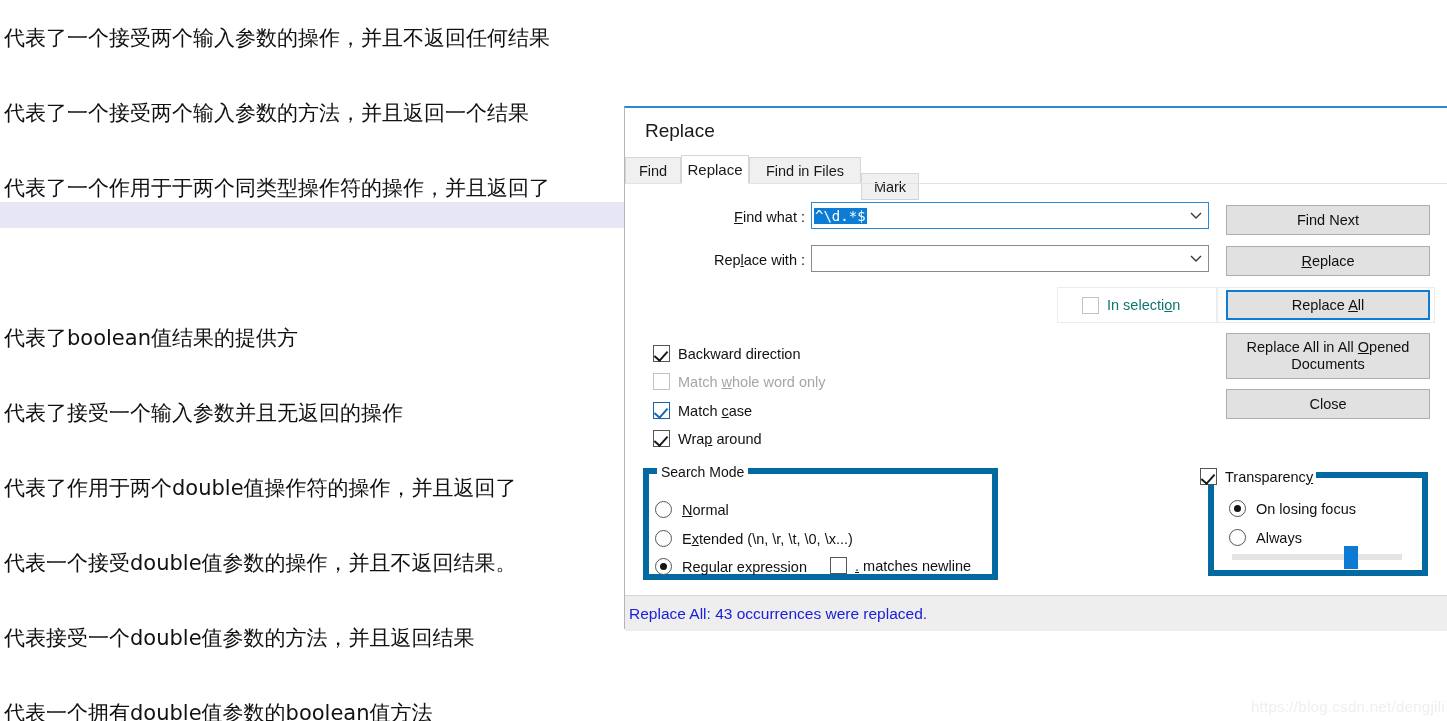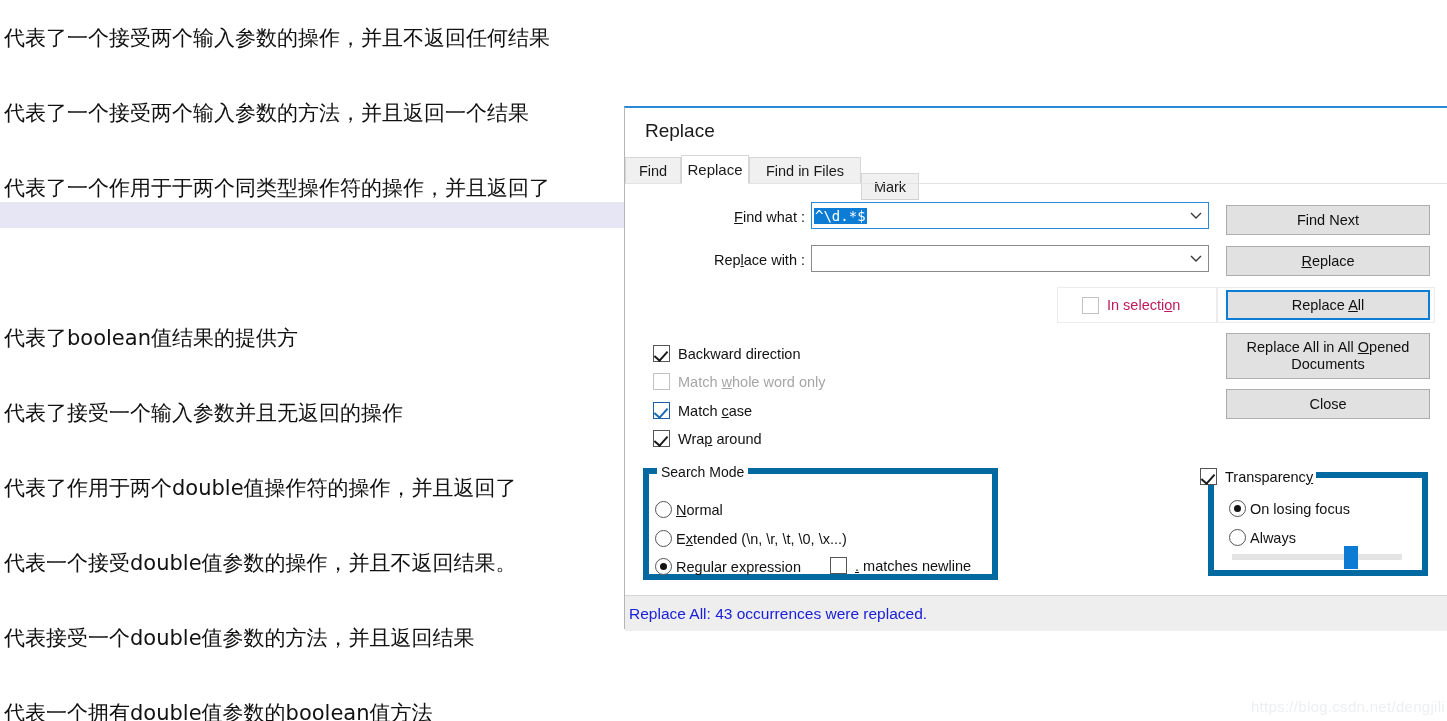--- a/index.html
+++ b/index.html
@@ -126,21 +126,21 @@
     position: absolute; left: 592px; top: 179px; width: 218px; height: 36px;
     border: 1px solid #ececec; background: #fdfdfd;
   }
 
   
   #insel-panel {
     position: absolute; left: 432px; top: 179px; width: 160px; height: 36px;
     background: #ffffff; border: 1px solid #ececec;
     display: flex; align-items: center;
   }
-  #insel-panel .cblabel { color: #be185d; }
+  #insel-panel .cblabel { color: #0f766e; }
 
   
   .cbrow {
     position: absolute; display: flex; align-items: center; gap: 8px;
   }
   .cbox {
     width: 17px; height: 17px; background: #ffffff;
     border: 1px solid #555; position: relative; flex: 0 0 auto;
   }
   .cbox.dis { border-color: #c2c2c2; }
@@ -149,21 +149,21 @@
     left: 3px; top: 2px; width: 6px; height: 11px;
     border: solid #1a1a1a; border-width: 0 2px 2px 0;
     transform: rotate(42deg);
   }
   .cbox.blue { border-color: #1a5fa8; }
   .cbox.blue.chk::after { border-color: #1668b8; }
   .cblabel { font-size: 14.5px; color: #111; white-space: nowrap; }
   .cblabel.dis { color: #a6a6a6; }
 
   
-  .rdrow { position: absolute; display: flex; align-items: center; gap: 4px; }
+  .rdrow { position: absolute; display: flex; align-items: center; gap: 10px; }
   .radio {
     width: 17px; height: 17px; border-radius: 50%;
     border: 1px solid #555; background: #fff; position: relative; flex: 0 0 auto;
   }
   .radio.on::after {
     content: ""; position: absolute; left: 4px; top: 4px;
     width: 7px; height: 7px; border-radius: 50%; background: #141414;
   }
   .rdlabel { font-size: 14.5px; color: #111; white-space: nowrap; }
 

